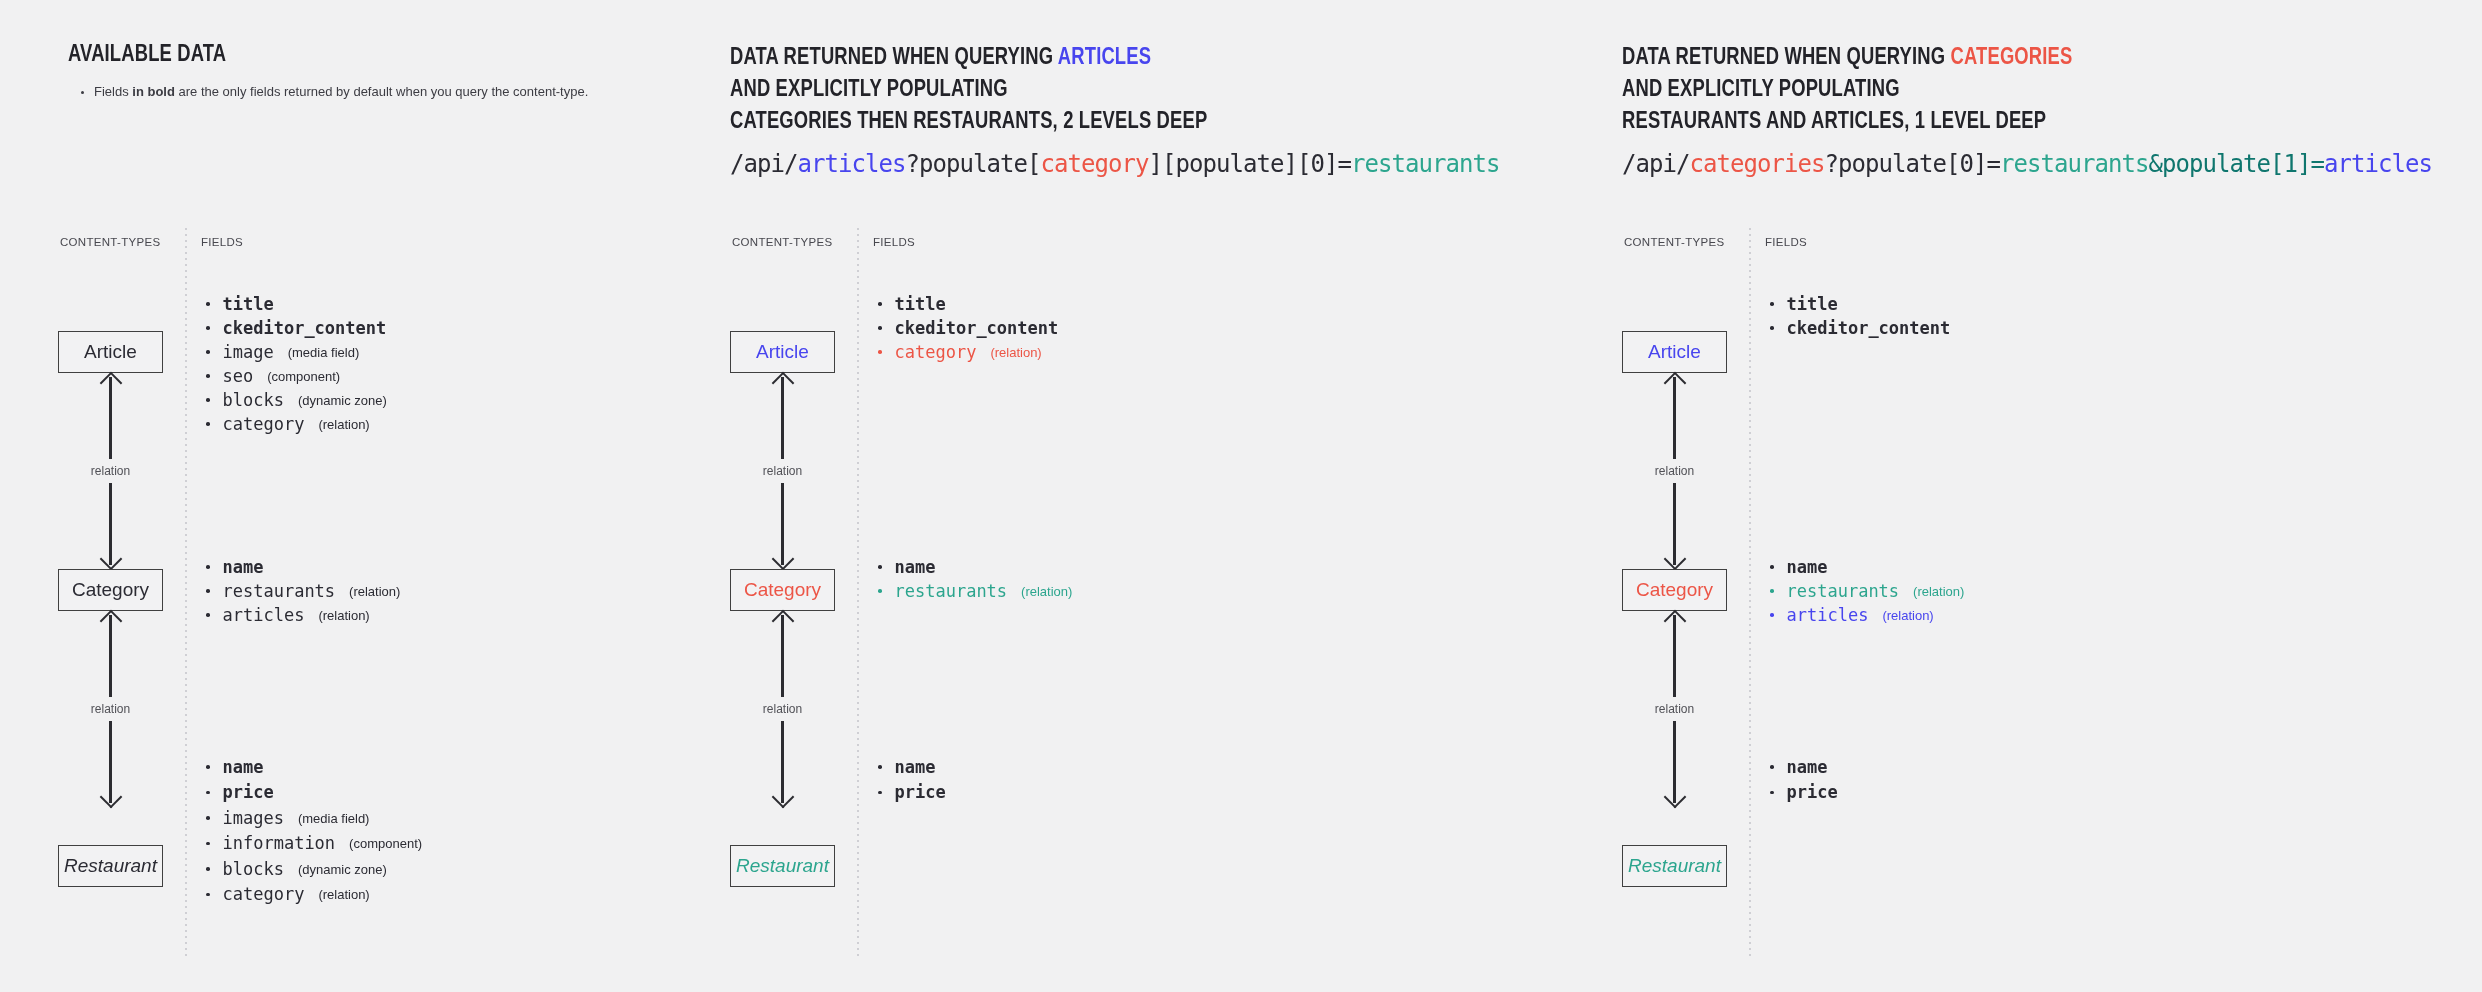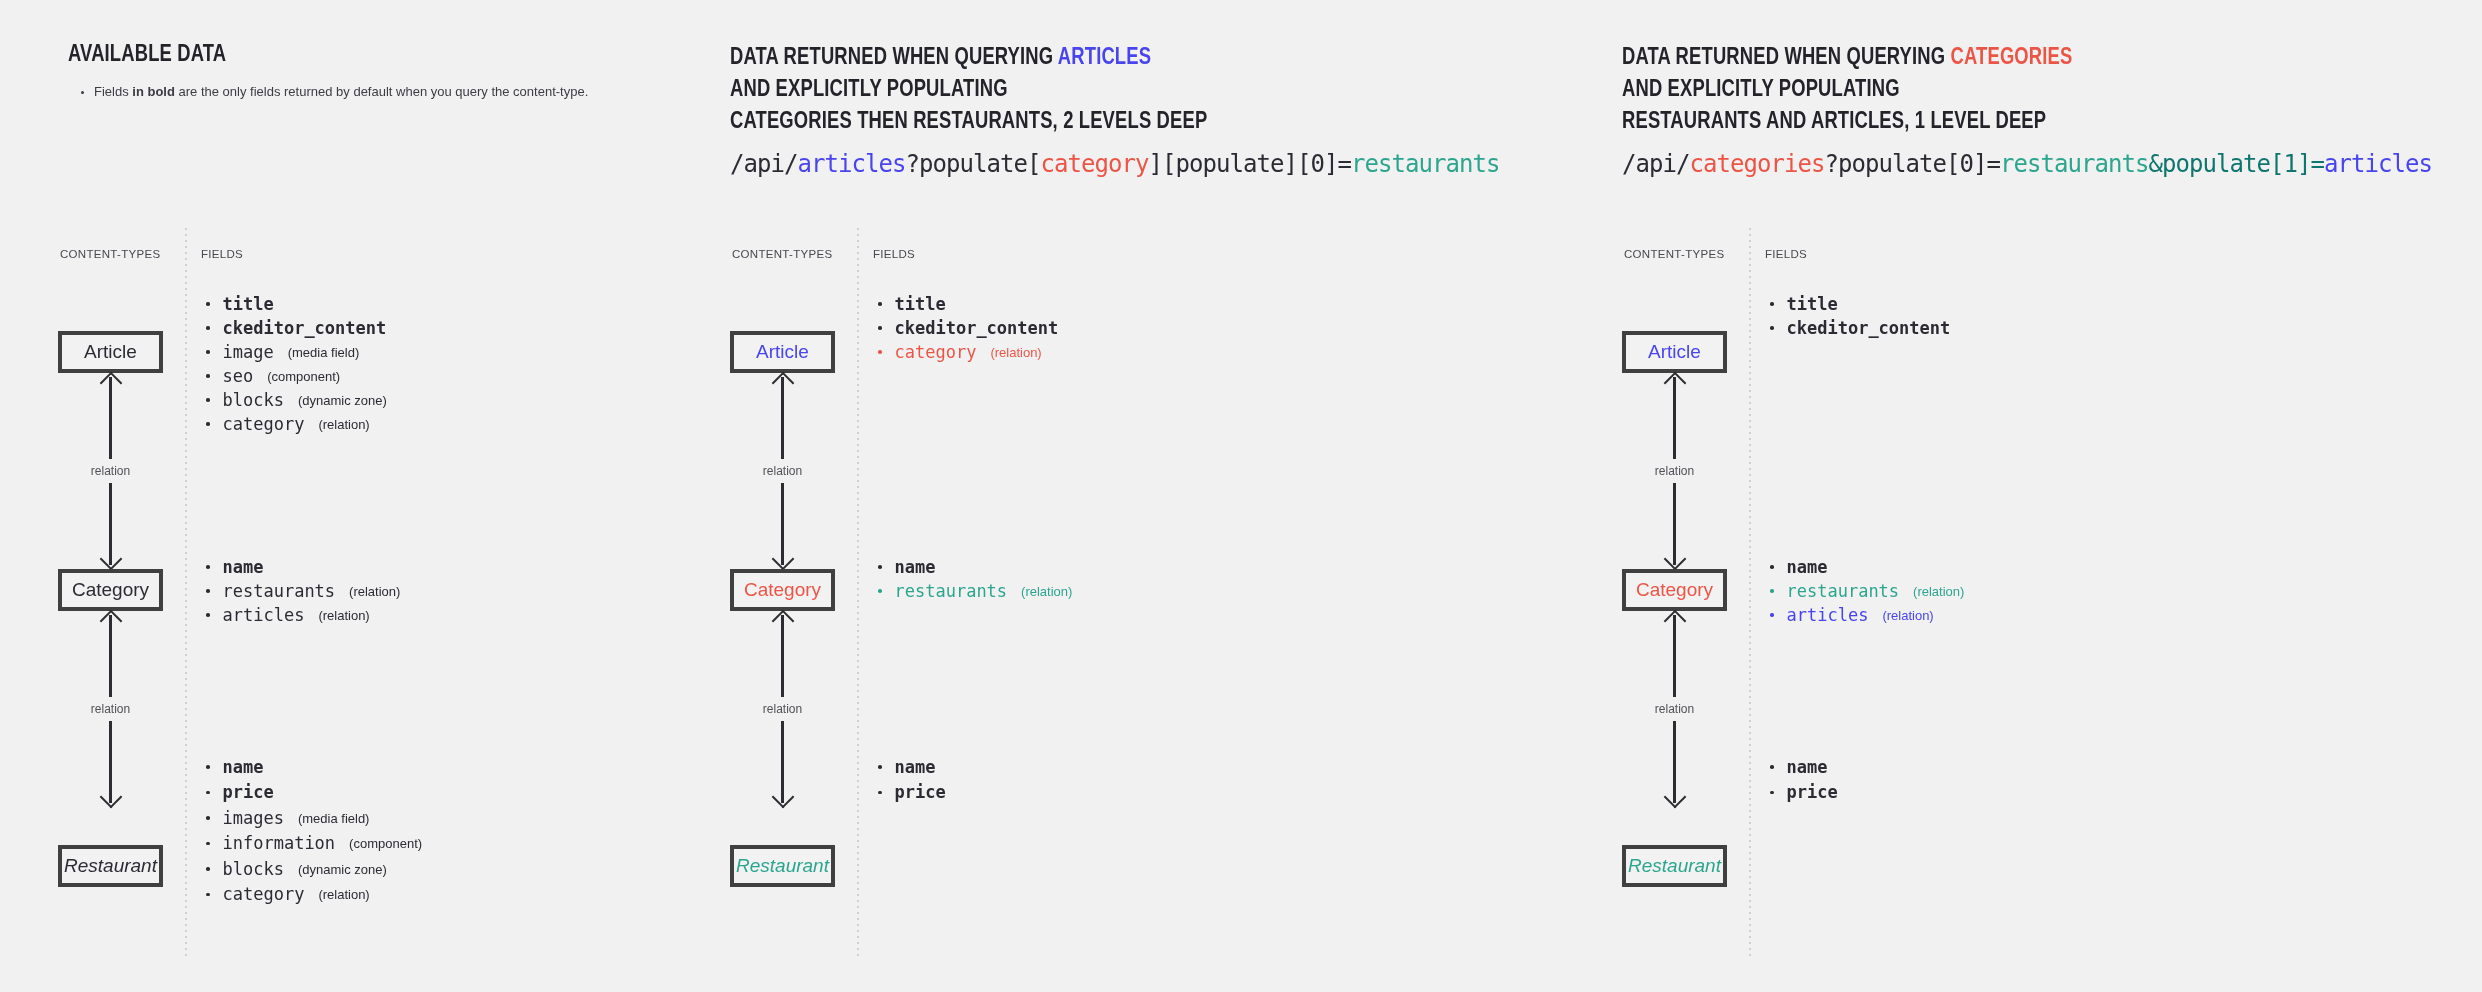--- a/index.html
+++ b/index.html
@@ -19,29 +19,29 @@
          transform:scaleX(.8);transform-origin:left top;}
   .notes{position:absolute;left:22px;top:84px;margin:0;padding:0;list-style:none;
          font:13px/16.5px "Liberation Sans",sans-serif;color:#3c3c43;white-space:nowrap;}
   .notes li{position:relative;padding-left:14px;}
   .notes li::before{content:"";position:absolute;left:1px;top:7px;width:3px;height:3px;
          border-radius:50%;background:#3c3c43;}
   .code{position:absolute;left:0;top:150px;white-space:nowrap;
          font:24px/28px "DejaVu Sans Mono",monospace;letter-spacing:-0.95px;}
 
   
-  .ct-label,.f-label{position:absolute;top:248px;font:11.5px/12px "Liberation Sans",sans-serif;
+  .ct-label,.f-label{position:absolute;top:236px;font:11.5px/12px "Liberation Sans",sans-serif;
          letter-spacing:.3px;color:#48484f;white-space:nowrap;}
   .ct-label{left:2px;}
   .f-label{left:143px;}
   .dotted{position:absolute;left:127px;top:228px;width:2px;height:730px;
          background:repeating-linear-gradient(to bottom,#cfcfd4 0 2px,transparent 2px 6px);}
 
   .ebox{position:absolute;left:0;width:105px;height:42px;box-sizing:border-box;
-        border:4px solid #404040;display:flex;align-items:center;justify-content:center;
+        border:1px solid #404040;display:flex;align-items:center;justify-content:center;
         font:19px "Liberation Sans",sans-serif;background:#f2f2f3;}
   .e1{top:331px;}.e2{top:569px;}.e3{top:845px;font-style:italic;}
 
   .arrow{position:absolute;left:40px;width:25px;}
   .a1{top:374px;height:194px;}
   .a2{top:612px;height:194px;}
   .arrow .vline{position:absolute;left:11px;top:3px;bottom:3px;width:2.5px;background:#2c2c31;}
   .chev{position:absolute;left:4.5px;width:16px;height:16px;border:0 solid #2c2c31;
         font-style:normal;box-sizing:border-box;}
   .chev.up{top:1px;border-top-width:2.5px;border-right-width:2.5px;transform:rotate(-45deg);}

